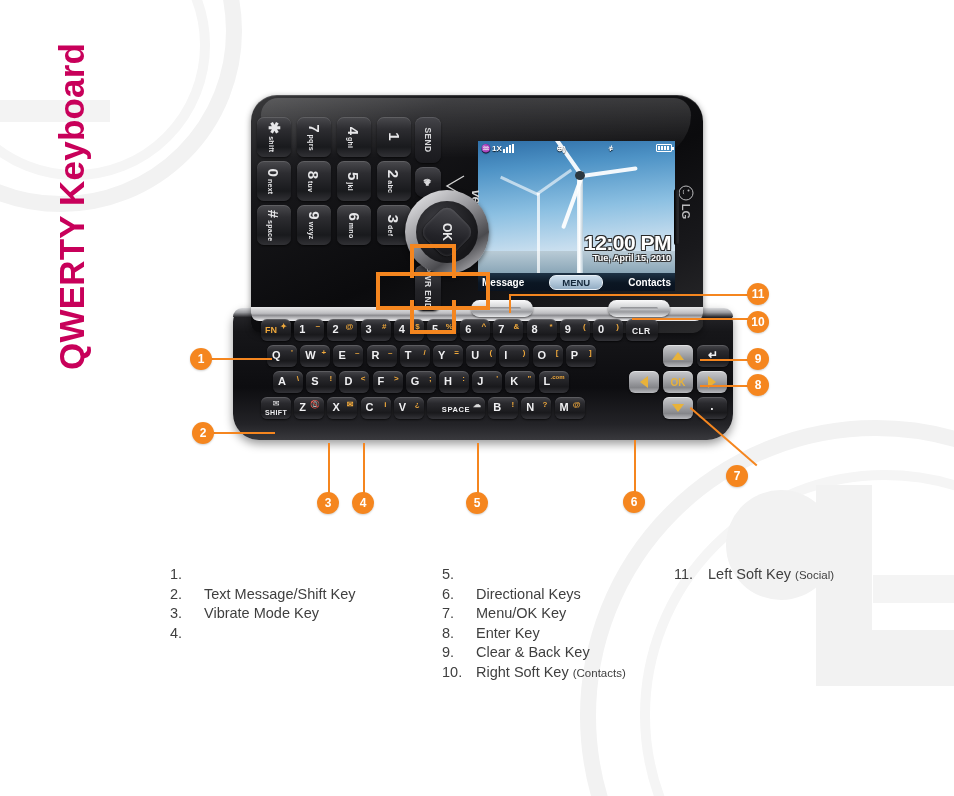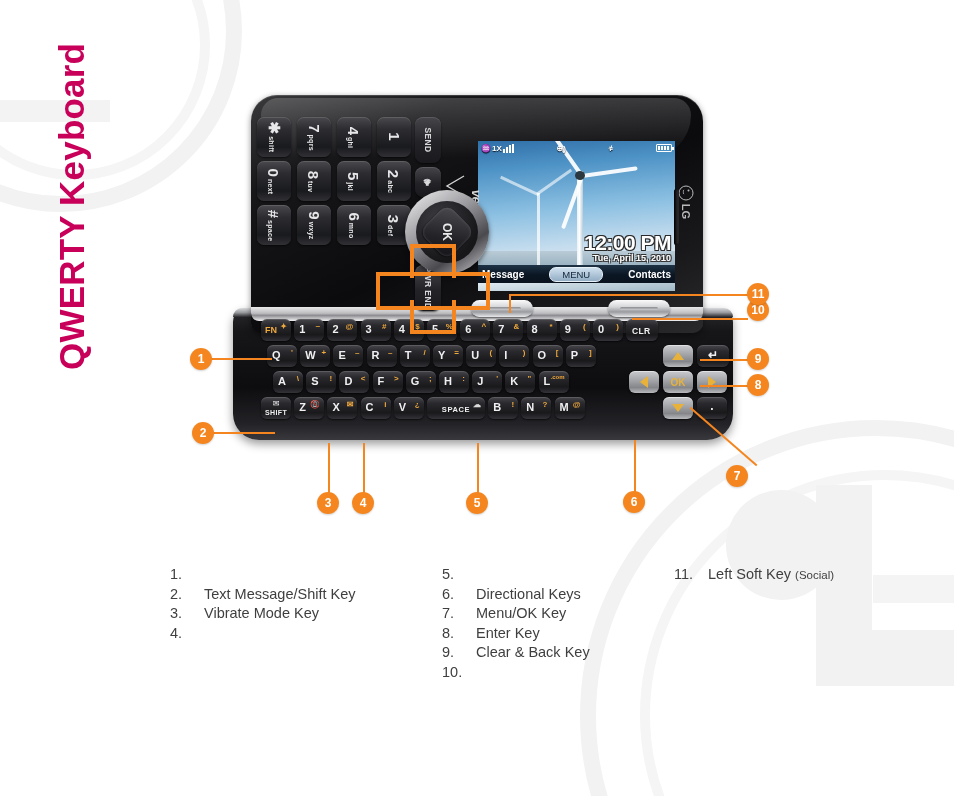--- a/index.html
+++ b/index.html
@@ -129,29 +129,29 @@
     position:absolute;right:4px;bottom:38px;text-align:right;color:#fff;
     font-weight:bold;font-size:21px;letter-spacing:-.5px;line-height:1;
     text-shadow:1px 1px 0 #2a2a2a,-1px 1px 0 #2a2a2a,1px -1px 0 #2a2a2a,-1px -1px 0 #2a2a2a;
   }
   .datetext{
     position:absolute;right:4px;bottom:28px;text-align:right;color:#fff;
     font-weight:bold;font-size:9px;line-height:1;
     text-shadow:1px 1px 0 #333,-1px 1px 0 #333,1px -1px 0 #333,-1px -1px 0 #333;
   }
   .softbar{
-    position:absolute;left:0;bottom:8px;width:100%;height:18px;
+    position:absolute;left:0;bottom:0;width:100%;height:18px;
     background:linear-gradient(180deg,#1e3346 0%,#0b1623 55%,#0a1320 100%);
     display:flex;align-items:center;justify-content:space-between;
     padding:0 4px;box-sizing:border-box;
     color:#ffffff;font-size:10px;font-weight:bold;
   }
   .menubtn{
     background:linear-gradient(180deg,#cfe0ee,#93adc4);
-    color:#14283b;border-radius:7px;padding:1px 12px;font-size:9.5px;font-weight:normal;
+    color:#14283b;border-radius:7px;padding:1px 12px;font-size:9.5px;font-weight:bold;
     border:1px solid #e8f0f7;
   }
 
   
   .verizon{
     position:absolute;left:195px;top:108px;width:96px;
     transform:rotate(90deg);transform-origin:center center;
     color:#d8d8d8;font-size:13px;font-weight:bold;font-style:italic;letter-spacing:-.6px;
     text-align:center;
   }
@@ -706,21 +706,21 @@
 <div class="lead lead-d" style="left:691px;top:407px;width:88px;transform:rotate(41deg);"></div>
 <div class="callout" style="left:726px;top:465px;">7</div>
 
 <div class="lead lead-h" style="left:700px;top:385px;width:48px;"></div>
 <div class="callout" style="left:747px;top:374px;">8</div>
 
 <div class="lead lead-h" style="left:700px;top:359px;width:48px;"></div>
 <div class="callout" style="left:747px;top:348px;">9</div>
 
 <div class="lead lead-h" style="left:632px;top:318px;width:116px;"></div>
-<div class="callout" style="left:747px;top:299px;">10</div>
+<div class="callout" style="left:747px;top:311px;">10</div>
 
 <div class="lead lead-v" style="left:509px;top:295px;height:18px;"></div>
 <div class="lead lead-h" style="left:509px;top:294px;width:239px;"></div>
 <div class="callout" style="left:747px;top:283px;">11</div>
 
 <div class="legend">
 
   <div class="lcol c1">
     <div class="litem">
       <span class="lnum">1.</span>
@@ -753,20 +753,21 @@
     <div class="litem">
       <span class="lnum">8.</span>
       <span class="ltext">Enter Key</span>
     </div>
     <div class="litem">
       <span class="lnum">9.</span>
       <span class="ltext">Clear &amp; Back Key</span>
     </div>
     <div class="litem">
       <span class="lnum">10.</span>
+      <span class="ltext"><span>Right Soft Key </span><span class="paren">(Contacts)</span></span>
     </div>
   </div>
 
   <div class="lcol c3">
     <div class="litem">
       <span class="lnum">11.</span>
       <span class="ltext"><span>Left Soft Key </span><span class="paren">(Social)</span></span>
     </div>
   </div>
 

